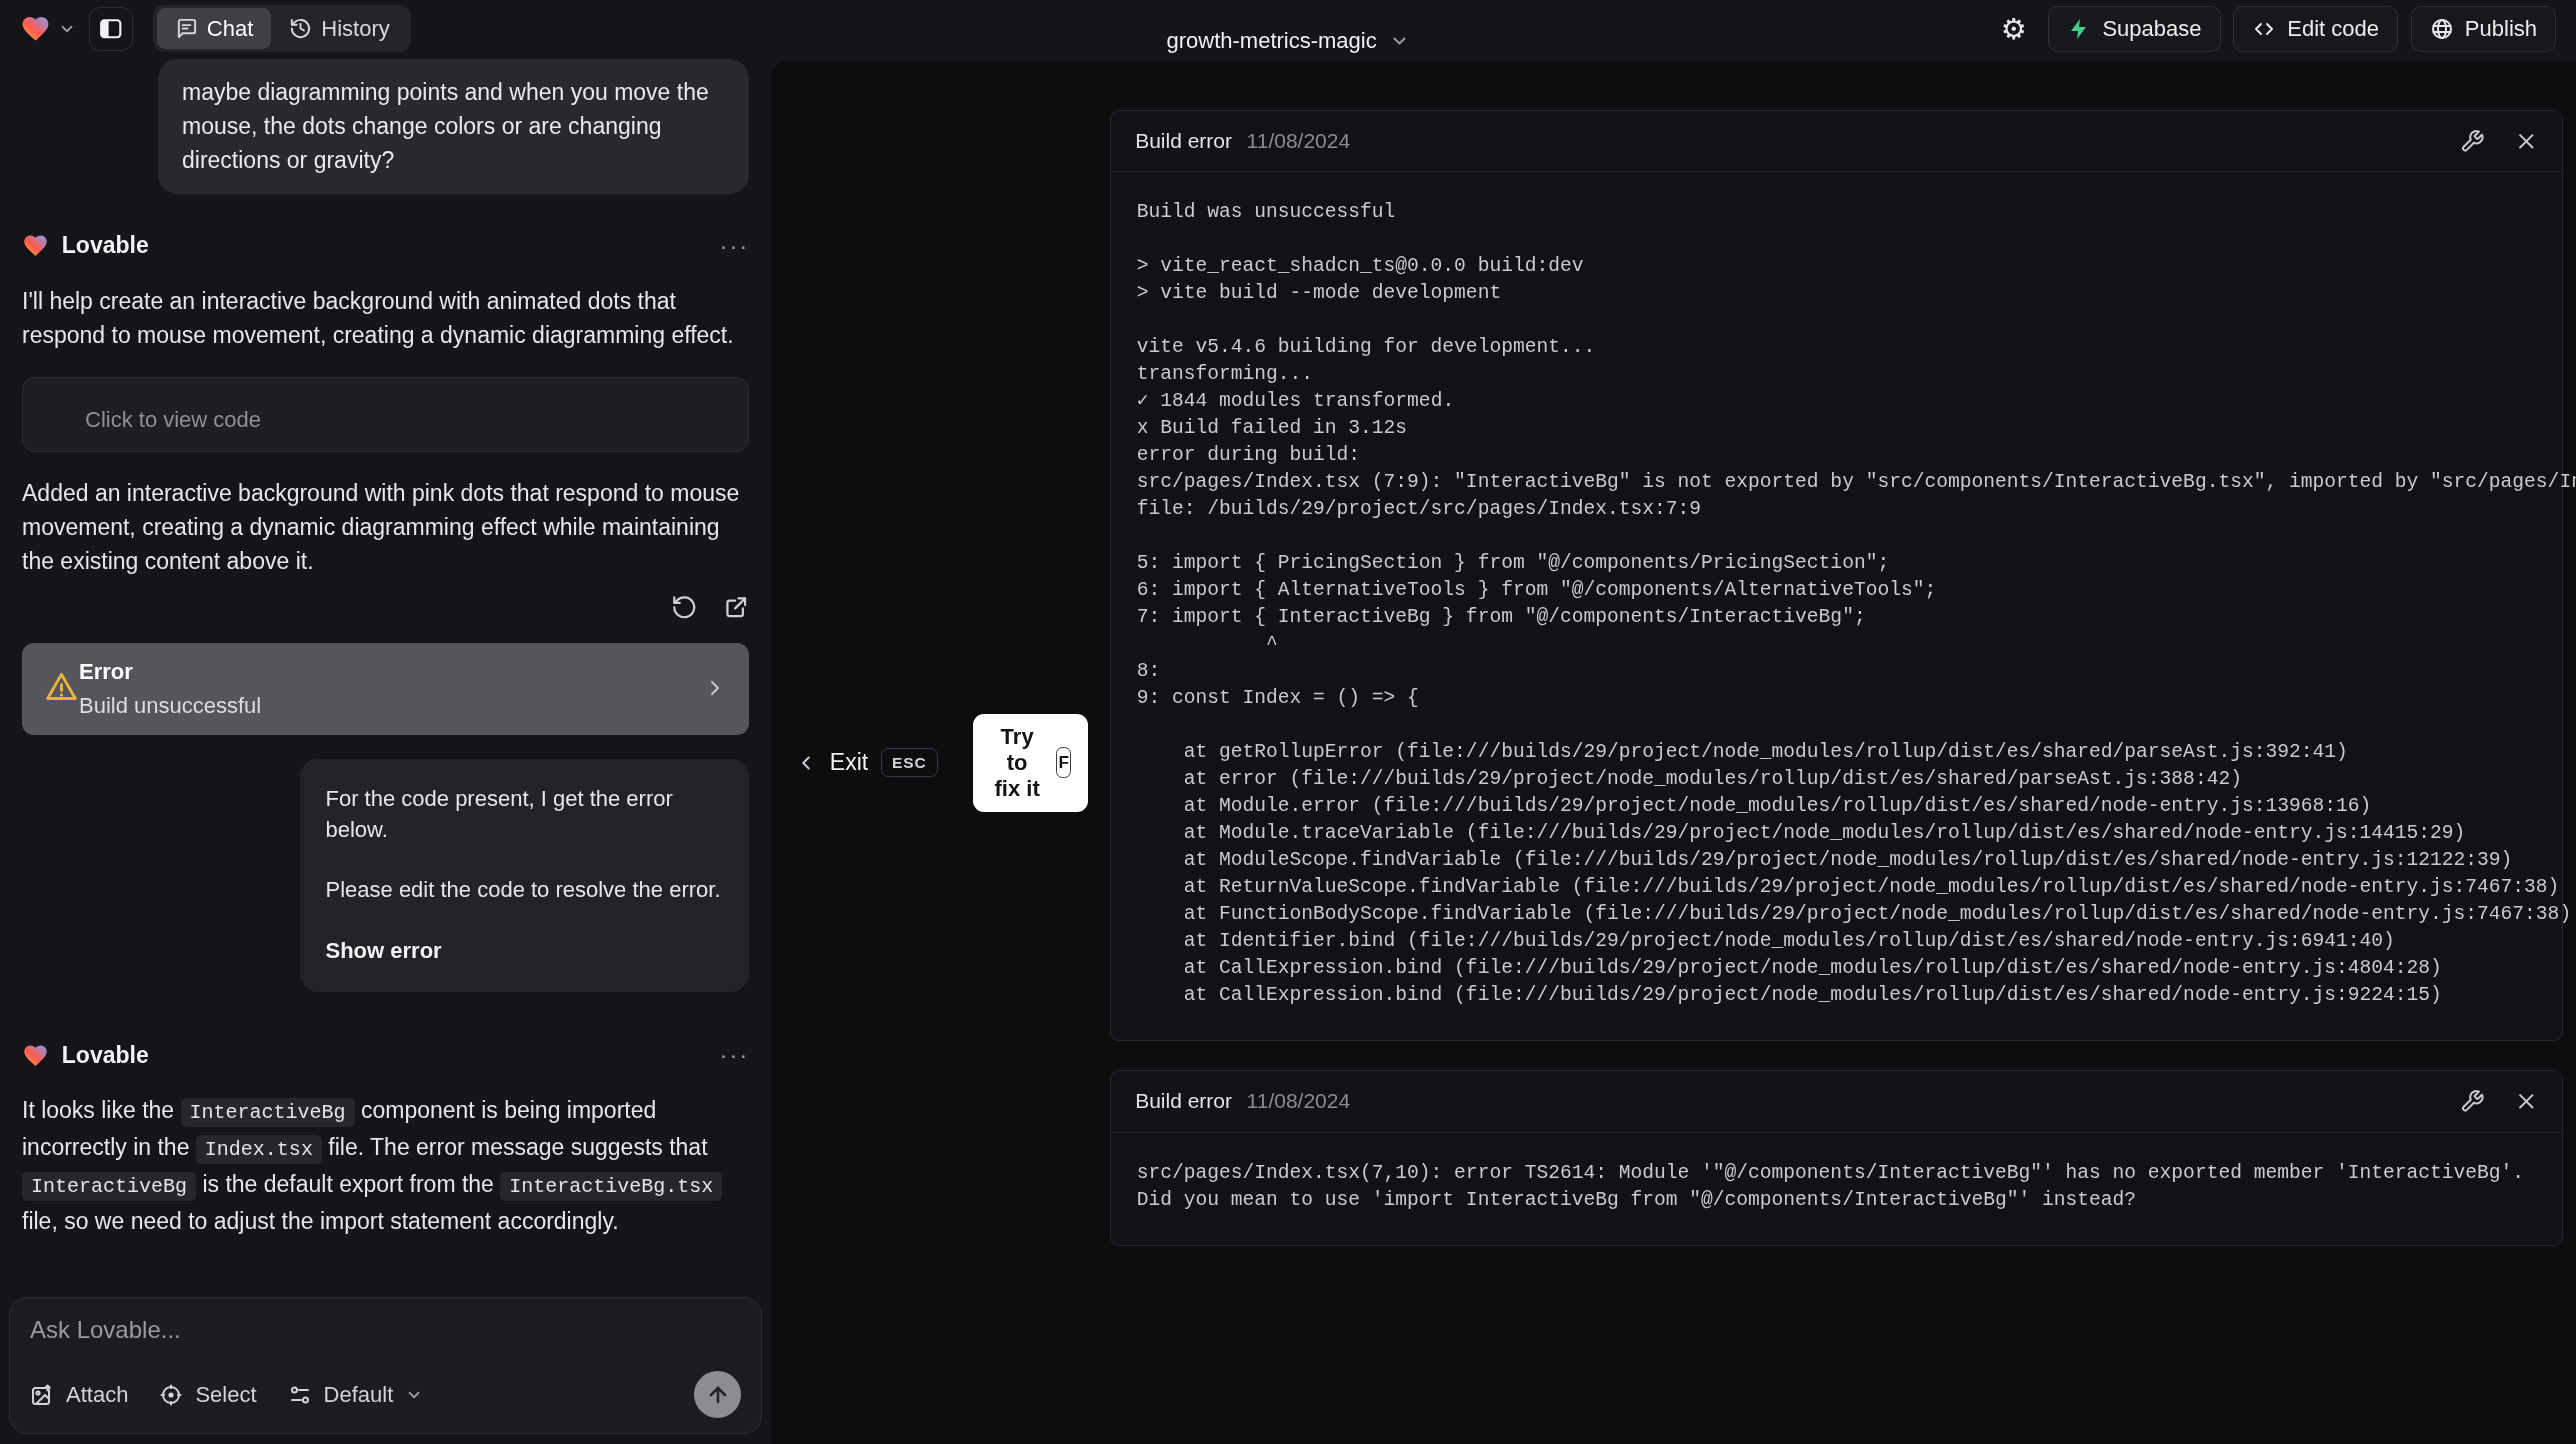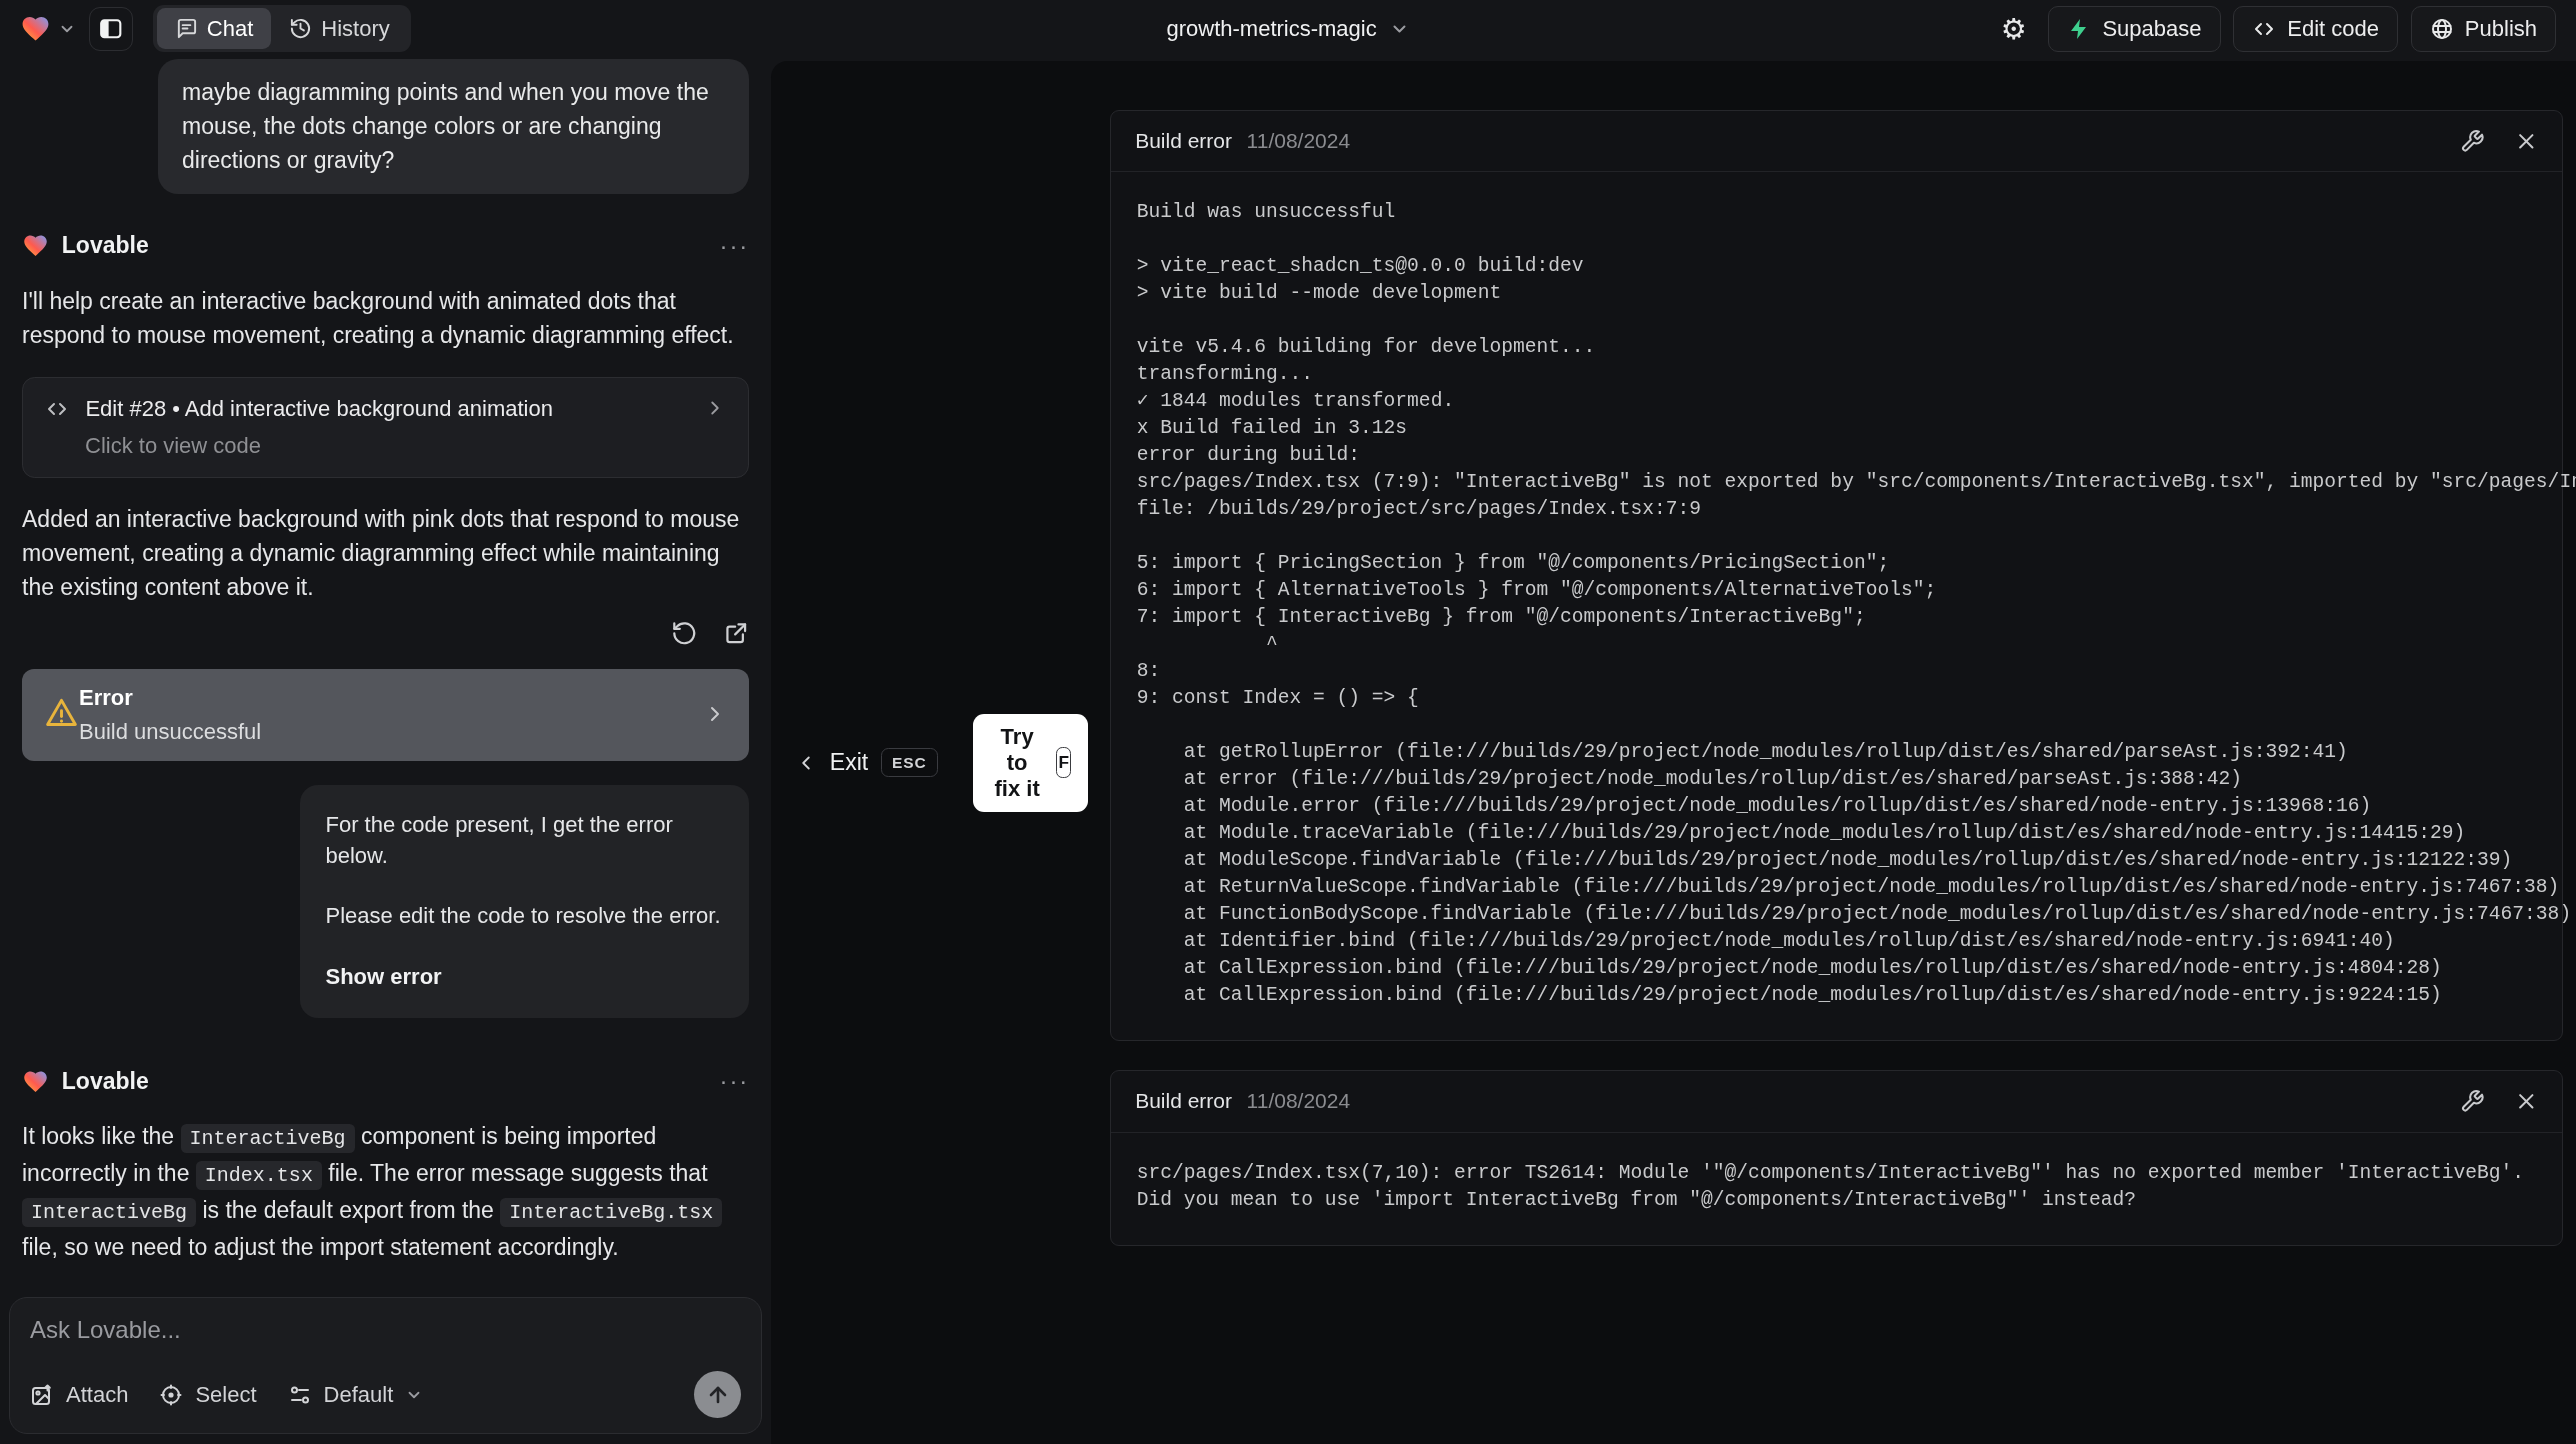--- a/index.html
+++ b/index.html
@@ -12,21 +12,21 @@
   .tb-left { display:flex; align-items:center; gap:12.8px; }
   .logo-wrap { display:flex; align-items:center; gap:7.3px; cursor:pointer; }
   .logo-wrap svg { width:31px; height:31px; }
   .chev { stroke:#9a9ba0; stroke-width:2.4; fill:none; stroke-linecap:round; stroke-linejoin:round; }
   .icon-btn { width:44px; height:44px; border-radius:11px; display:flex; align-items:center; justify-content:center; background:transparent; border:0.9px solid transparent; }
   .panel-toggle { border:0.9px solid #2c2d31; }
   .tabgroup { display:flex; background:#232428; border-radius:11px; padding:3.6px; margin-left:7.3px; }
   .tab { display:flex; align-items:center; gap:9px; padding:7.3px 18px; border-radius:8.2px; font-size:22px; color:#d7d8da; }
   .tab.active { background:#3f4046; color:#ffffff; }
   .tab svg { width:23px; height:23px; stroke:#d7d8da; stroke-width:2; fill:none; stroke-linecap:round; stroke-linejoin:round; }
-  .tb-center { position:absolute; left:50%; top:0; height:57px; transform:translateX(-50%); display:flex; align-items:center; gap:12.8px; }
+  .tb-center { position:absolute; left:50%; top:12px; height:57px; transform:translateX(-50%); display:flex; align-items:center; gap:12.8px; }
   .tb-title { font-size:22px; color:#f0f1f2; }
   .tb-right { margin-left:auto; display:flex; align-items:center; gap:12.8px; }
   .tb-btn { display:flex; align-items:center; gap:11px; height:46px; padding:0 18px; border:0.9px solid #2f3034; border-radius:10px; font-size:22px; color:#ededee; background:#17181b; }
   .gear { font-size:29px; color:#e7e8e9; width:42px; height:42px; display:flex; align-items:center; justify-content:center; }
   .tb-btn svg { width:24px; height:24px; }
   .stroke-ic { fill:none; stroke:#e8e9ea; stroke-width:2; stroke-linecap:round; stroke-linejoin:round; }
 
   
   .main { flex:1; display:flex; min-height:0; }
 
@@ -185,32 +185,20 @@
           <svg viewBox="0 0 24 24">
               <path fill="url(#hg)" d="M12 21.35l-1.45-1.32C5.4 15.36 2 12.28 2 8.5 2 5.42 4.42 3 7.5 3c1.74 0 3.41.81 4.5 2.09C13.09 3.81 14.76 3 16.5 3 19.58 3 22 5.42 22 8.5c0 3.78-3.4 6.86-8.55 11.54L12 21.35z"></path>
             </svg>
           <span class="agent-name">Lovable</span>
           <span class="more-dots">···</span>
         </div>
 
         <div class="para">I'll help create an interactive background with animated dots that respond to mouse movement, creating a dynamic diagramming effect.</div>
 
         <div class="edit-card">
-          <div class="edit-head">
-            <svg viewBox="0 0 24 24" class="stroke-ic codeic">
-                <polyline points="9 7 4 12 9 17"></polyline>
-                <polyline points="15 7 20 12 15 17"></polyline>
-              </svg>
-            <span class="edit-title">Edit #28 • Add interactive background animation</span>
-            <span class="edit-chevron">
-              <svg viewBox="0 0 24 24" class="stroke-ic">
-                  <polyline points="9 6 15 12 9 18"></polyline>
-                </svg>
-            </span>
-          </div>
           <div class="edit-sub">Click to view code</div>
         </div>
 
         <div class="para">Added an interactive background with pink dots that respond to mouse movement, creating a dynamic diagramming effect while maintaining the existing content above it.</div>
 
         <div class="msg-actions">
           <svg viewBox="0 0 24 24" class="stroke-ic">
               <path d="M3 12a9 9 0 1 0 2.64-6.36L3 8"></path>
               <path d="M3 3v5h5"></path>
             </svg>

